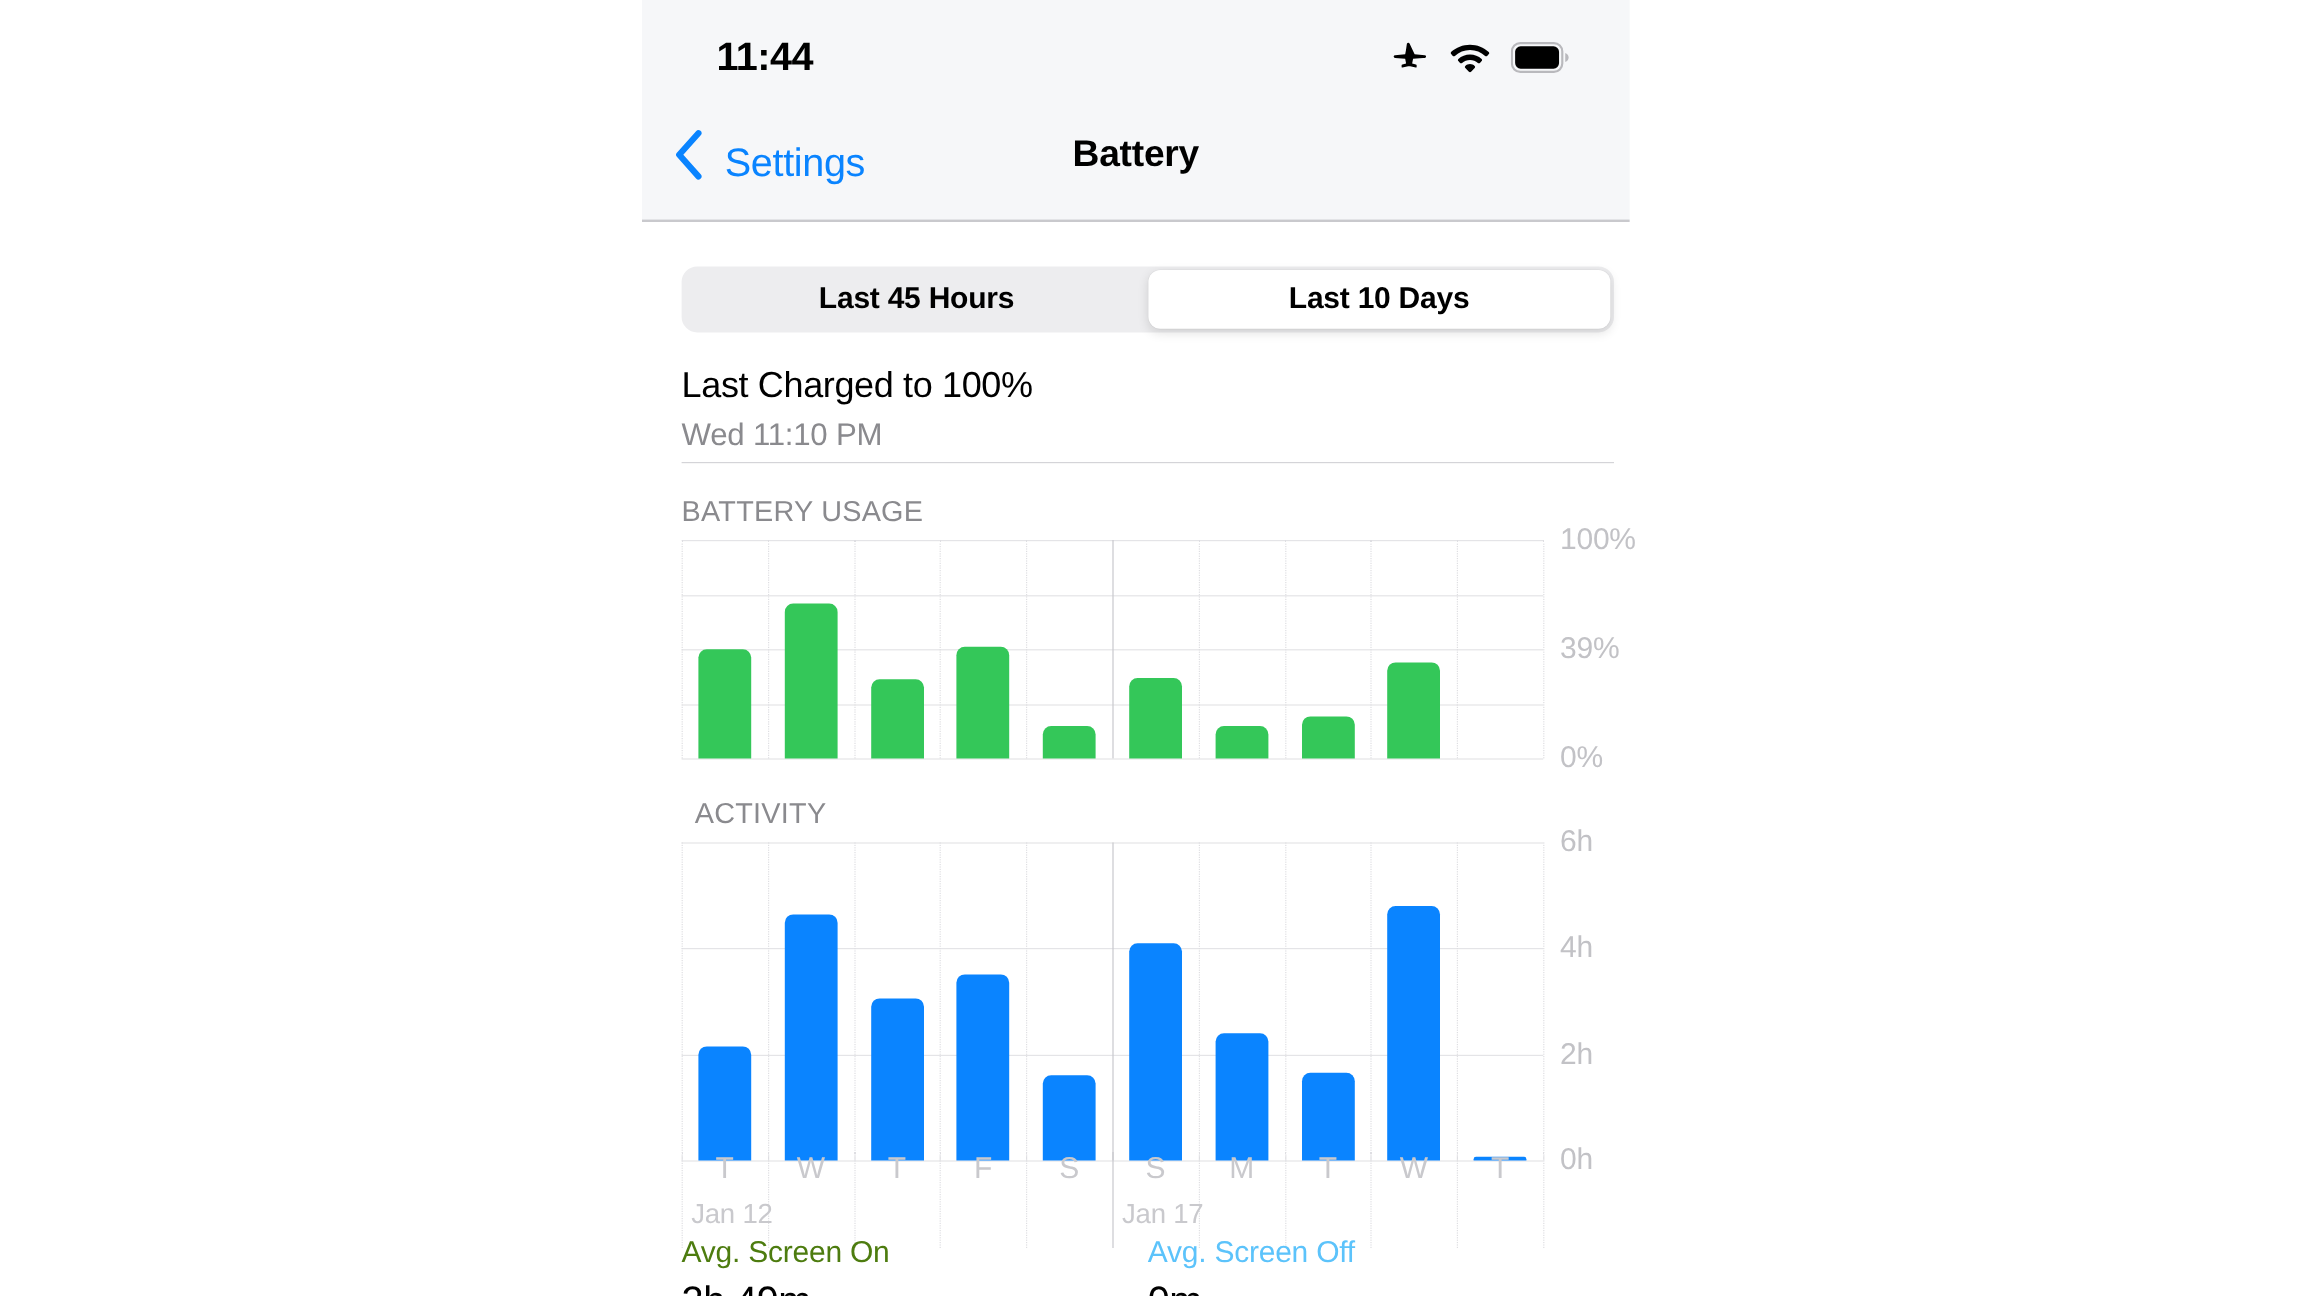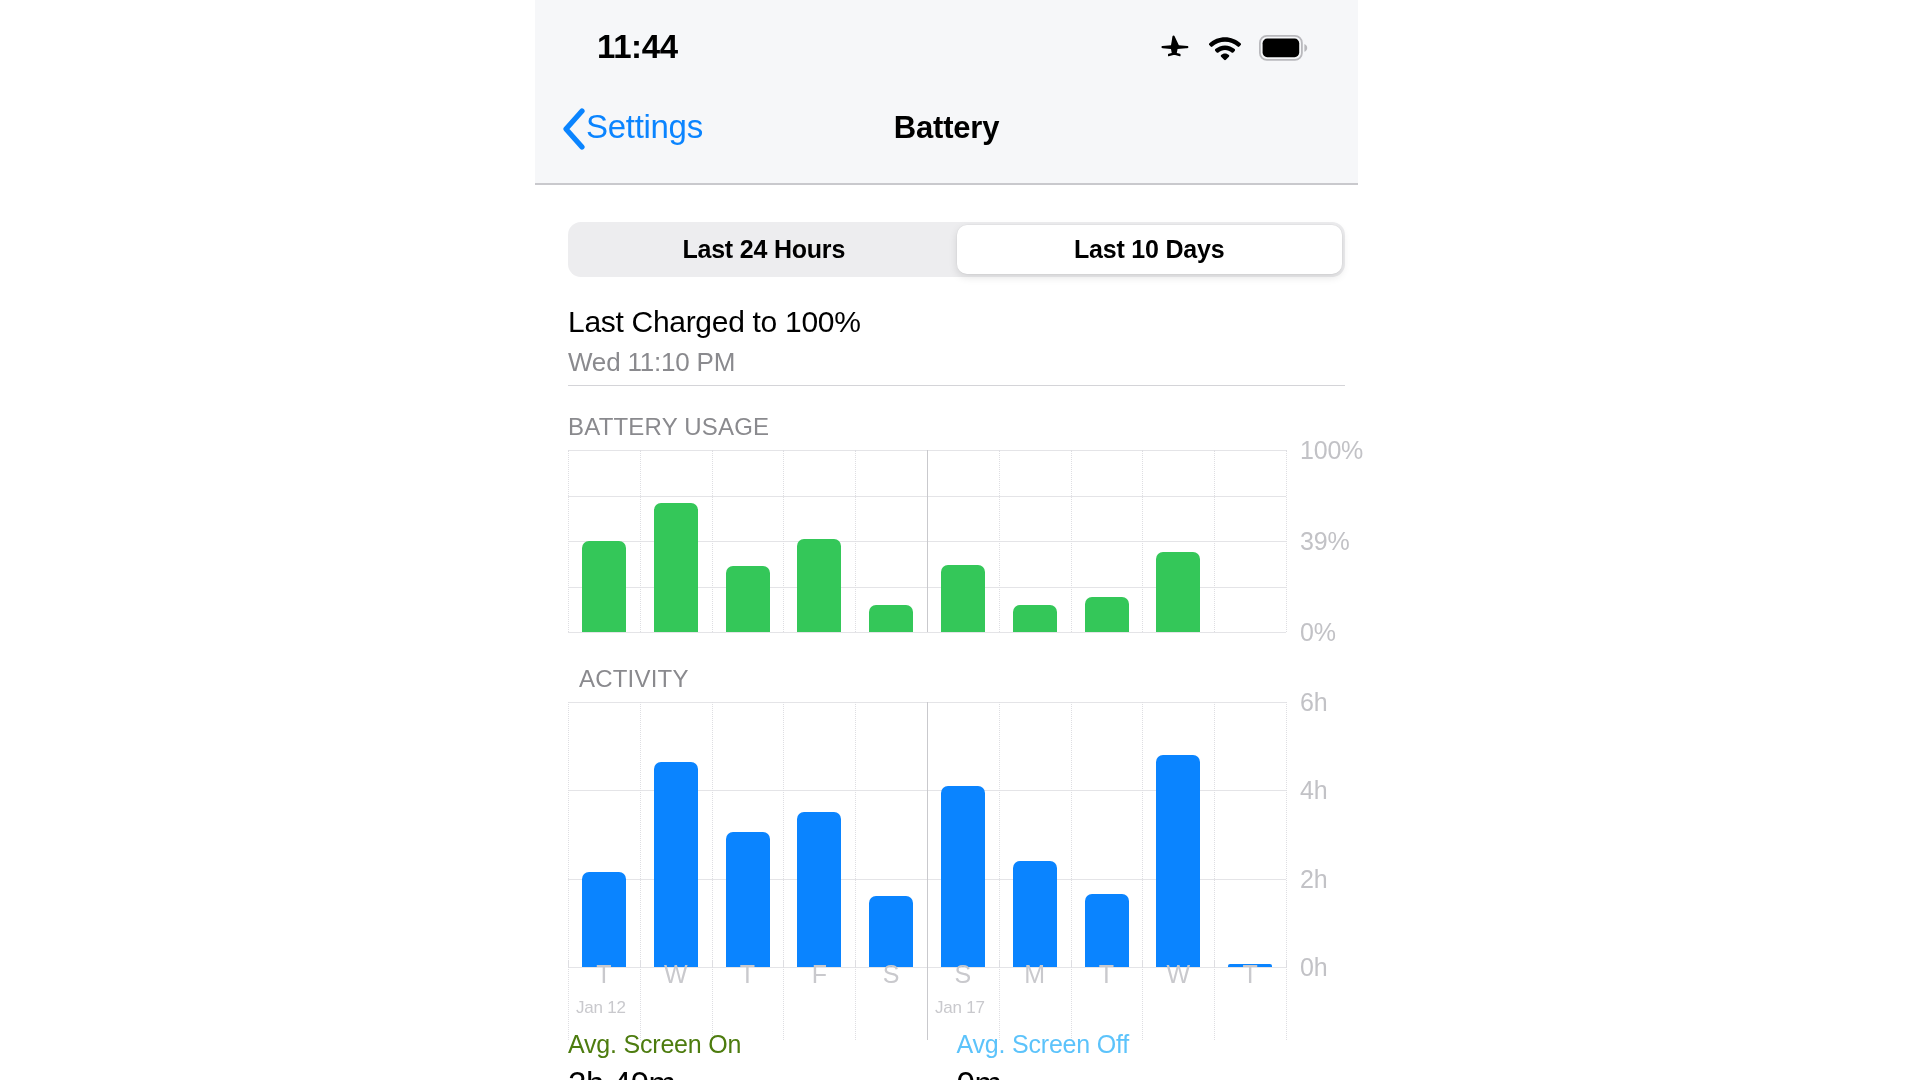--- a/index.html
+++ b/index.html
@@ -58,22 +58,22 @@
   
   #nav-bar {
     position: absolute;
     left: 0; top: 86px;
     width: 823px; height: 99px;
   }
   #nav-back {
     position: absolute;
     left: 26px; top: 22px;
     display: flex;
-    align-items: flex-start;
-    gap: 0;
+    align-items: flex-end;
+    gap: 18px;
     cursor: pointer;
   }
   #nav-back-label {
     font-size: 33px;
     color: #0a84ff;
     letter-spacing: -0.3px;
   }
   #nav-title {
     position: absolute;
     left: 0; right: 0; top: 24px;
@@ -214,21 +214,21 @@
   .dlab {
     position: absolute;
     top: 0;
     font-size: 25px;
     color: #c9c9cd;
     transform: translateX(-50%);
   }
   .datelab {
     position: absolute;
     top: 38px;
-    font-size: 17px;
+    font-size: 23px;
     color: #c9c9cd;
     letter-spacing: -0.2px;
   }
 
   
   #stats {
     position: absolute;
     left: 33px; top: 845px;
     width: 777px;
     display: flex;
@@ -290,21 +290,21 @@
         <span id="nav-back-label">Settings</span>
       </div>
       <div id="nav-title">Battery</div>
     </div>
 
   </div>
 
   <div id="content">
 
     <div id="segmented">
-      <div class="seg">Last 24 Hours</div>
+      <div class="seg">Last 45 Hours</div>
       <div class="seg selected">Last 10 Days</div>
     </div>
 
     <div id="charged-title">Last Charged to 100%</div>
     <div id="charged-sub">Wed 11:10 PM</div>
     <div id="charged-rule"></div>
 
     <div class="chart-heading" style="left:33px; top:228px;">BATTERY USAGE</div>
     <div class="chart-box" id="chart-battery" style="top:265px; height:182px;">
       <div class="plot">

